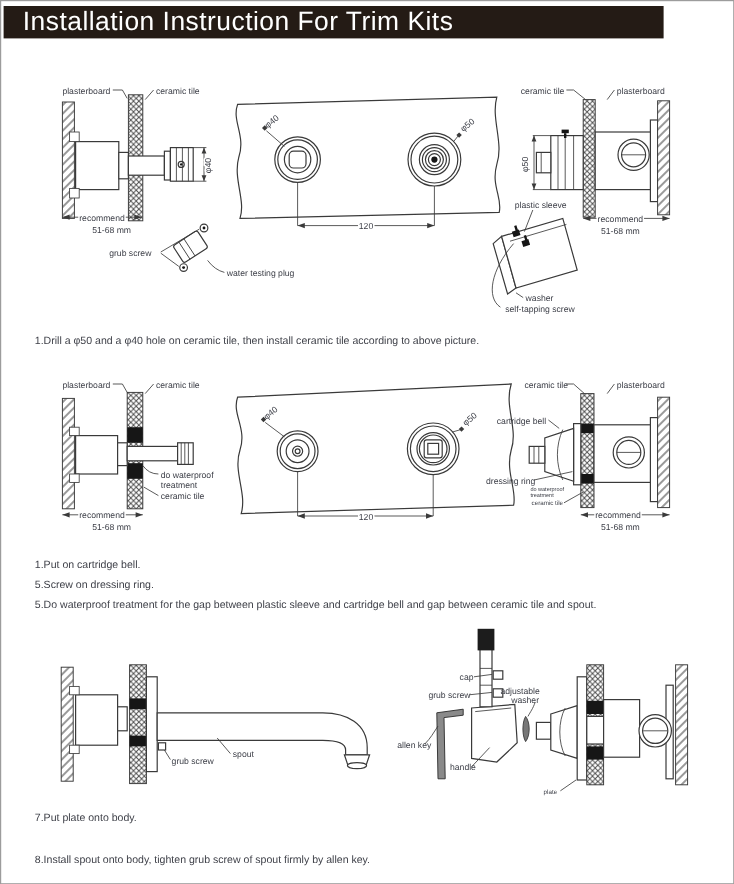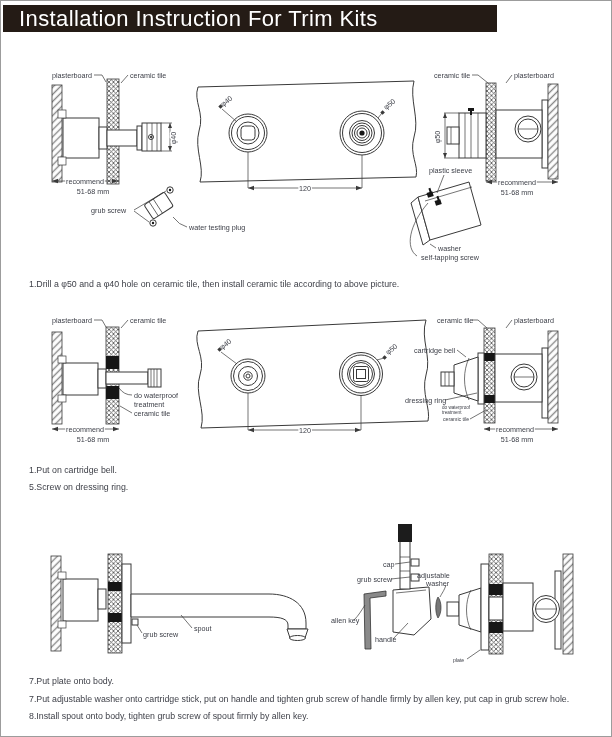--- a/index.html
+++ b/index.html
@@ -1,19 +1,19 @@
 <!DOCTYPE html>
 <html style="--header_bg: #241b15; --header_text: #ffffff; --line: #3a3a3a; --label_text: #3e4049; --step_text: #3f4149;"><head>
 <meta charset="utf-8">
 <style>
   html,body{margin:0;padding:0;background:#fff;}
   .page{position:relative;width:612px;height:737px;background:#fff;border:1px solid #9c9c9c;
         box-sizing:border-box;font-family:"Liberation Sans",sans-serif;overflow:hidden;}
-  .hdr{position:absolute;left:2px;top:4px;width:494px;height:27px;background:var(--header_bg,#241b15);
-       color:var(--header_text,#fff);display:flex;align-items:center;}
+  .hdr{position:absolute;left:2px;top:4px;width:550px;height:27px;background:var(--header_bg,#241b15);
+       color:var(--header_text,#fff);display:flex;align-items:flex-start;}
   .hdr span{font-size:22px;padding-left:16px;letter-spacing:.4px;white-space:nowrap;}
   .step{position:absolute;left:28px;font-size:8.8px;color:var(--step_text,#3f4149);white-space:nowrap;}
   svg.fig{position:absolute;left:0;}
   .ln{fill:none;stroke:var(--line,#3a3a3a);stroke-width:1;}
   .lnt{fill:none;stroke:var(--line,#3a3a3a);stroke-width:.7;}
   .part{fill:#fff;stroke:var(--line,#3a3a3a);stroke-width:1;}
   .partt{fill:#fff;stroke:var(--line,#3a3a3a);stroke-width:.7;}
   .dark{fill:#161616;stroke:none;}
   .wall{stroke:var(--line,#3a3a3a);stroke-width:.8;}
   .arr{fill:var(--line,#3a3a3a);stroke:none;}
@@ -306,20 +306,21 @@
         <path class="arr" d="M483,428 l6,-2.2 v4.4 Z"></path>
           <path class="arr" d="M557,428 l-6,-2.2 v4.4 Z"></path>
         <text class="dimt" x="514" y="431" text-anchor="middle">recommend</text>
         <text class="lbl" x="516" y="441" text-anchor="middle">51-68 mm</text>
       </g>
     </g>
   </svg>
 
   <div class="step" style="top:464px">1.Put on cartridge bell.</div>
   <div class="step" style="top:481px">5.Screw on dressing ring.</div>
+  <div class="step" style="top:498px">5.Do waterproof treatment for the gap between plastic sleeve and cartridge bell and gap between ceramic tile and spout.</div>
 
   <svg class="fig" style="top:515px" width="612" height="152" viewBox="0 515 612 152">
 
     <g>
       <rect class="wall" fill="url(#hA)" x="50" y="555" width="10" height="95"></rect>
       <rect class="wall" fill="url(#hB)" x="107" y="553" width="14" height="99"></rect>
       <rect class="dark" x="107" y="581" width="14" height="9"></rect>
       <rect class="dark" x="107" y="612" width="14" height="9"></rect>
       <g>
         <rect class="part" x="62" y="578" width="35" height="42"></rect>
@@ -384,16 +385,15 @@
           <circle class="ln" cx="545" cy="608" r="10.5"></circle>
         <line class="lnt" x1="535" y1="608" x2="555" y2="608"></line>
       </g>
       <rect class="wall" fill="url(#hA)" x="562" y="553" width="10" height="100"></rect>
       <text class="lbls" x="452" y="661">plate</text>
       <line class="lnt" x1="466" y1="658" x2="479" y2="649"></line>
     </g>
   </svg>
 
   <div class="step" style="top:675px">7.Put plate onto body.</div>
-  <div class="step" style="top:693px">7.Put adjustable washer onto cartridge stick, put on handle and tighten grub screw of handle firmly by allen key, put cap in grub screw hole.</div>
   <div class="step" style="top:710px">8.Install spout onto body, tighten grub screw of spout firmly by allen key.</div>
 
 </div>
 
 </body></html>

